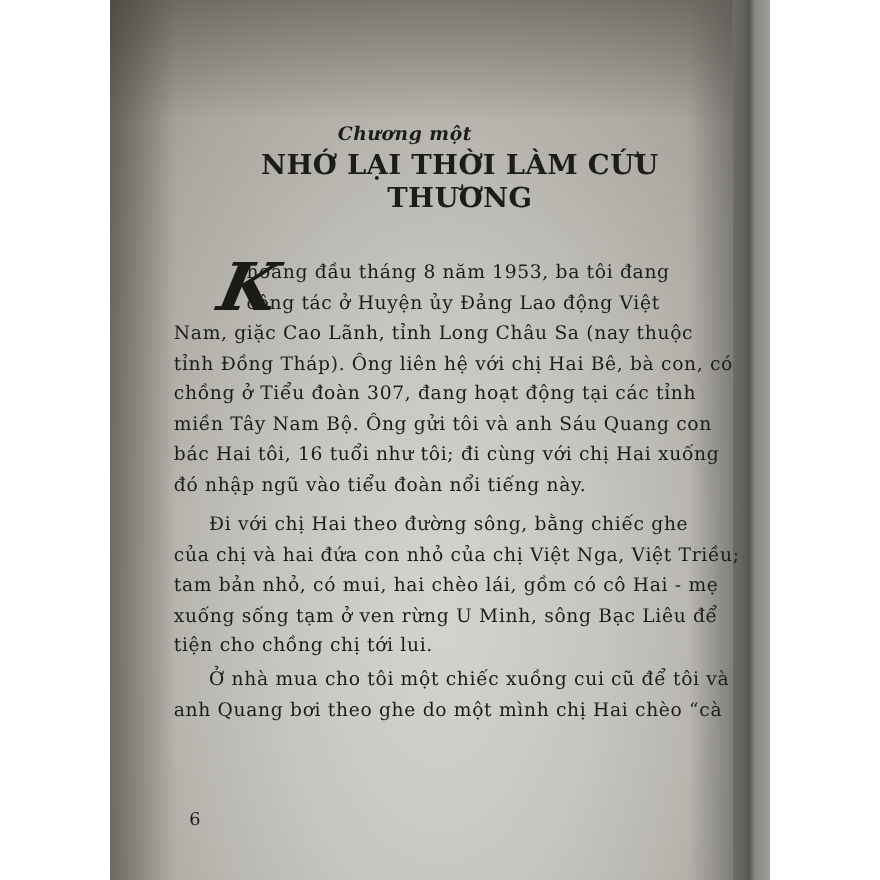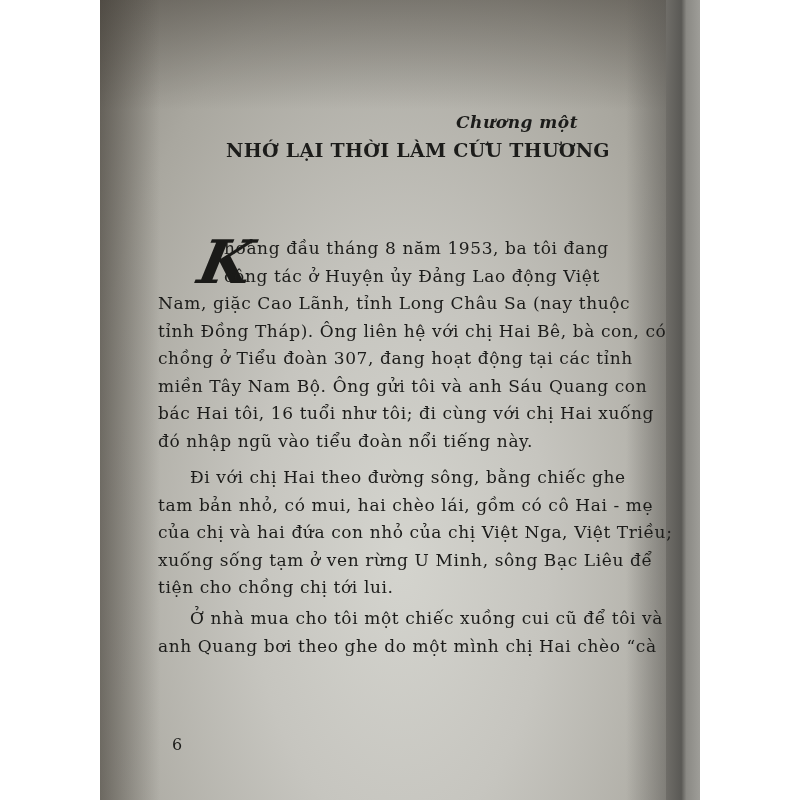--- a/index.html
+++ b/index.html
@@ -26,26 +26,26 @@
     background: linear-gradient(90deg, #6f6d68 0%, #5a5955 45%, #8a8984 60%, #9e9d98 100%);
   }
   .page-edge::before {
     content: ""; position: absolute; left: -40px; top: 0; width: 40px; height: 100%;
     background: linear-gradient(90deg, rgba(90,88,84,0) 0%, rgba(90,88,84,0.55) 100%);
   }
   .content {
     position: absolute; left: 158px; top: 0; width: 500px; color: #1c1c1a;
   }
   .chapter-label {
-    position: absolute; top: 112px; left: 0; width: 420px; text-align: right;
+    position: absolute; top: 112px; left: 0; width: 420px; text-align: center;
     font-style: italic; font-weight: bold; font-size: 17px; letter-spacing: 0.5px;
   }
   .chapter-title {
     position: absolute; top: 135px; left: 60px; width: 400px; text-align: center;
-    font-weight: bold; font-size: 19px; line-height: 30px; letter-spacing: 0.3px;
+    font-weight: bold; font-size: 25px; line-height: 30px; letter-spacing: 0.3px;
   }
   .para {
     position: absolute; left: 0; width: 475px;
     font-size: 17px; line-height: 27.5px; letter-spacing: 0.6px;
     text-align: justify;
   }
   .para .line { display: block; white-space: nowrap; }
   .p1 { top: 235px; }
   .p1 .indent { padding-left: 66px; }
   .dropcap {
@@ -82,22 +82,22 @@
     <span class="line">Nam, giặc Cao Lãnh, tỉnh Long Châu Sa (nay thuộc</span>
     <span class="line">tỉnh Đồng Tháp). Ông liên hệ với chị Hai Bê, bà con, có</span>
     <span class="line">chồng ở Tiểu đoàn 307, đang hoạt động tại các tỉnh</span>
     <span class="line">miền Tây Nam Bộ. Ông gửi tôi và anh Sáu Quang con</span>
     <span class="line">bác Hai tôi, 16 tuổi như tôi; đi cùng với chị Hai xuống</span>
     <span class="line">đó nhập ngũ vào tiểu đoàn nổi tiếng này.</span>
   </div>
 
   <div class="para p2">
     <span class="line first">Đi với chị Hai theo đường sông, bằng chiếc ghe</span>
+    <span class="line">của chị và hai đứa con nhỏ của chị Việt Nga, Việt Triều;</span>
     <span class="line">tam bản nhỏ, có mui, hai chèo lái, gồm có cô Hai - mẹ</span>
-    <span class="line">của chị và hai đứa con nhỏ của chị Việt Nga, Việt Triều;</span>
     <span class="line">xuống sống tạm ở ven rừng U Minh, sông Bạc Liêu để</span>
     <span class="line">tiện cho chồng chị tới lui.</span>
   </div>
 
   <div class="para p3">
     <span class="line first">Ở nhà mua cho tôi một chiếc xuồng cui cũ để tôi và</span>
     <span class="line">anh Quang bơi theo ghe do một mình chị Hai chèo “cà</span>
   </div>
 </div>
 

